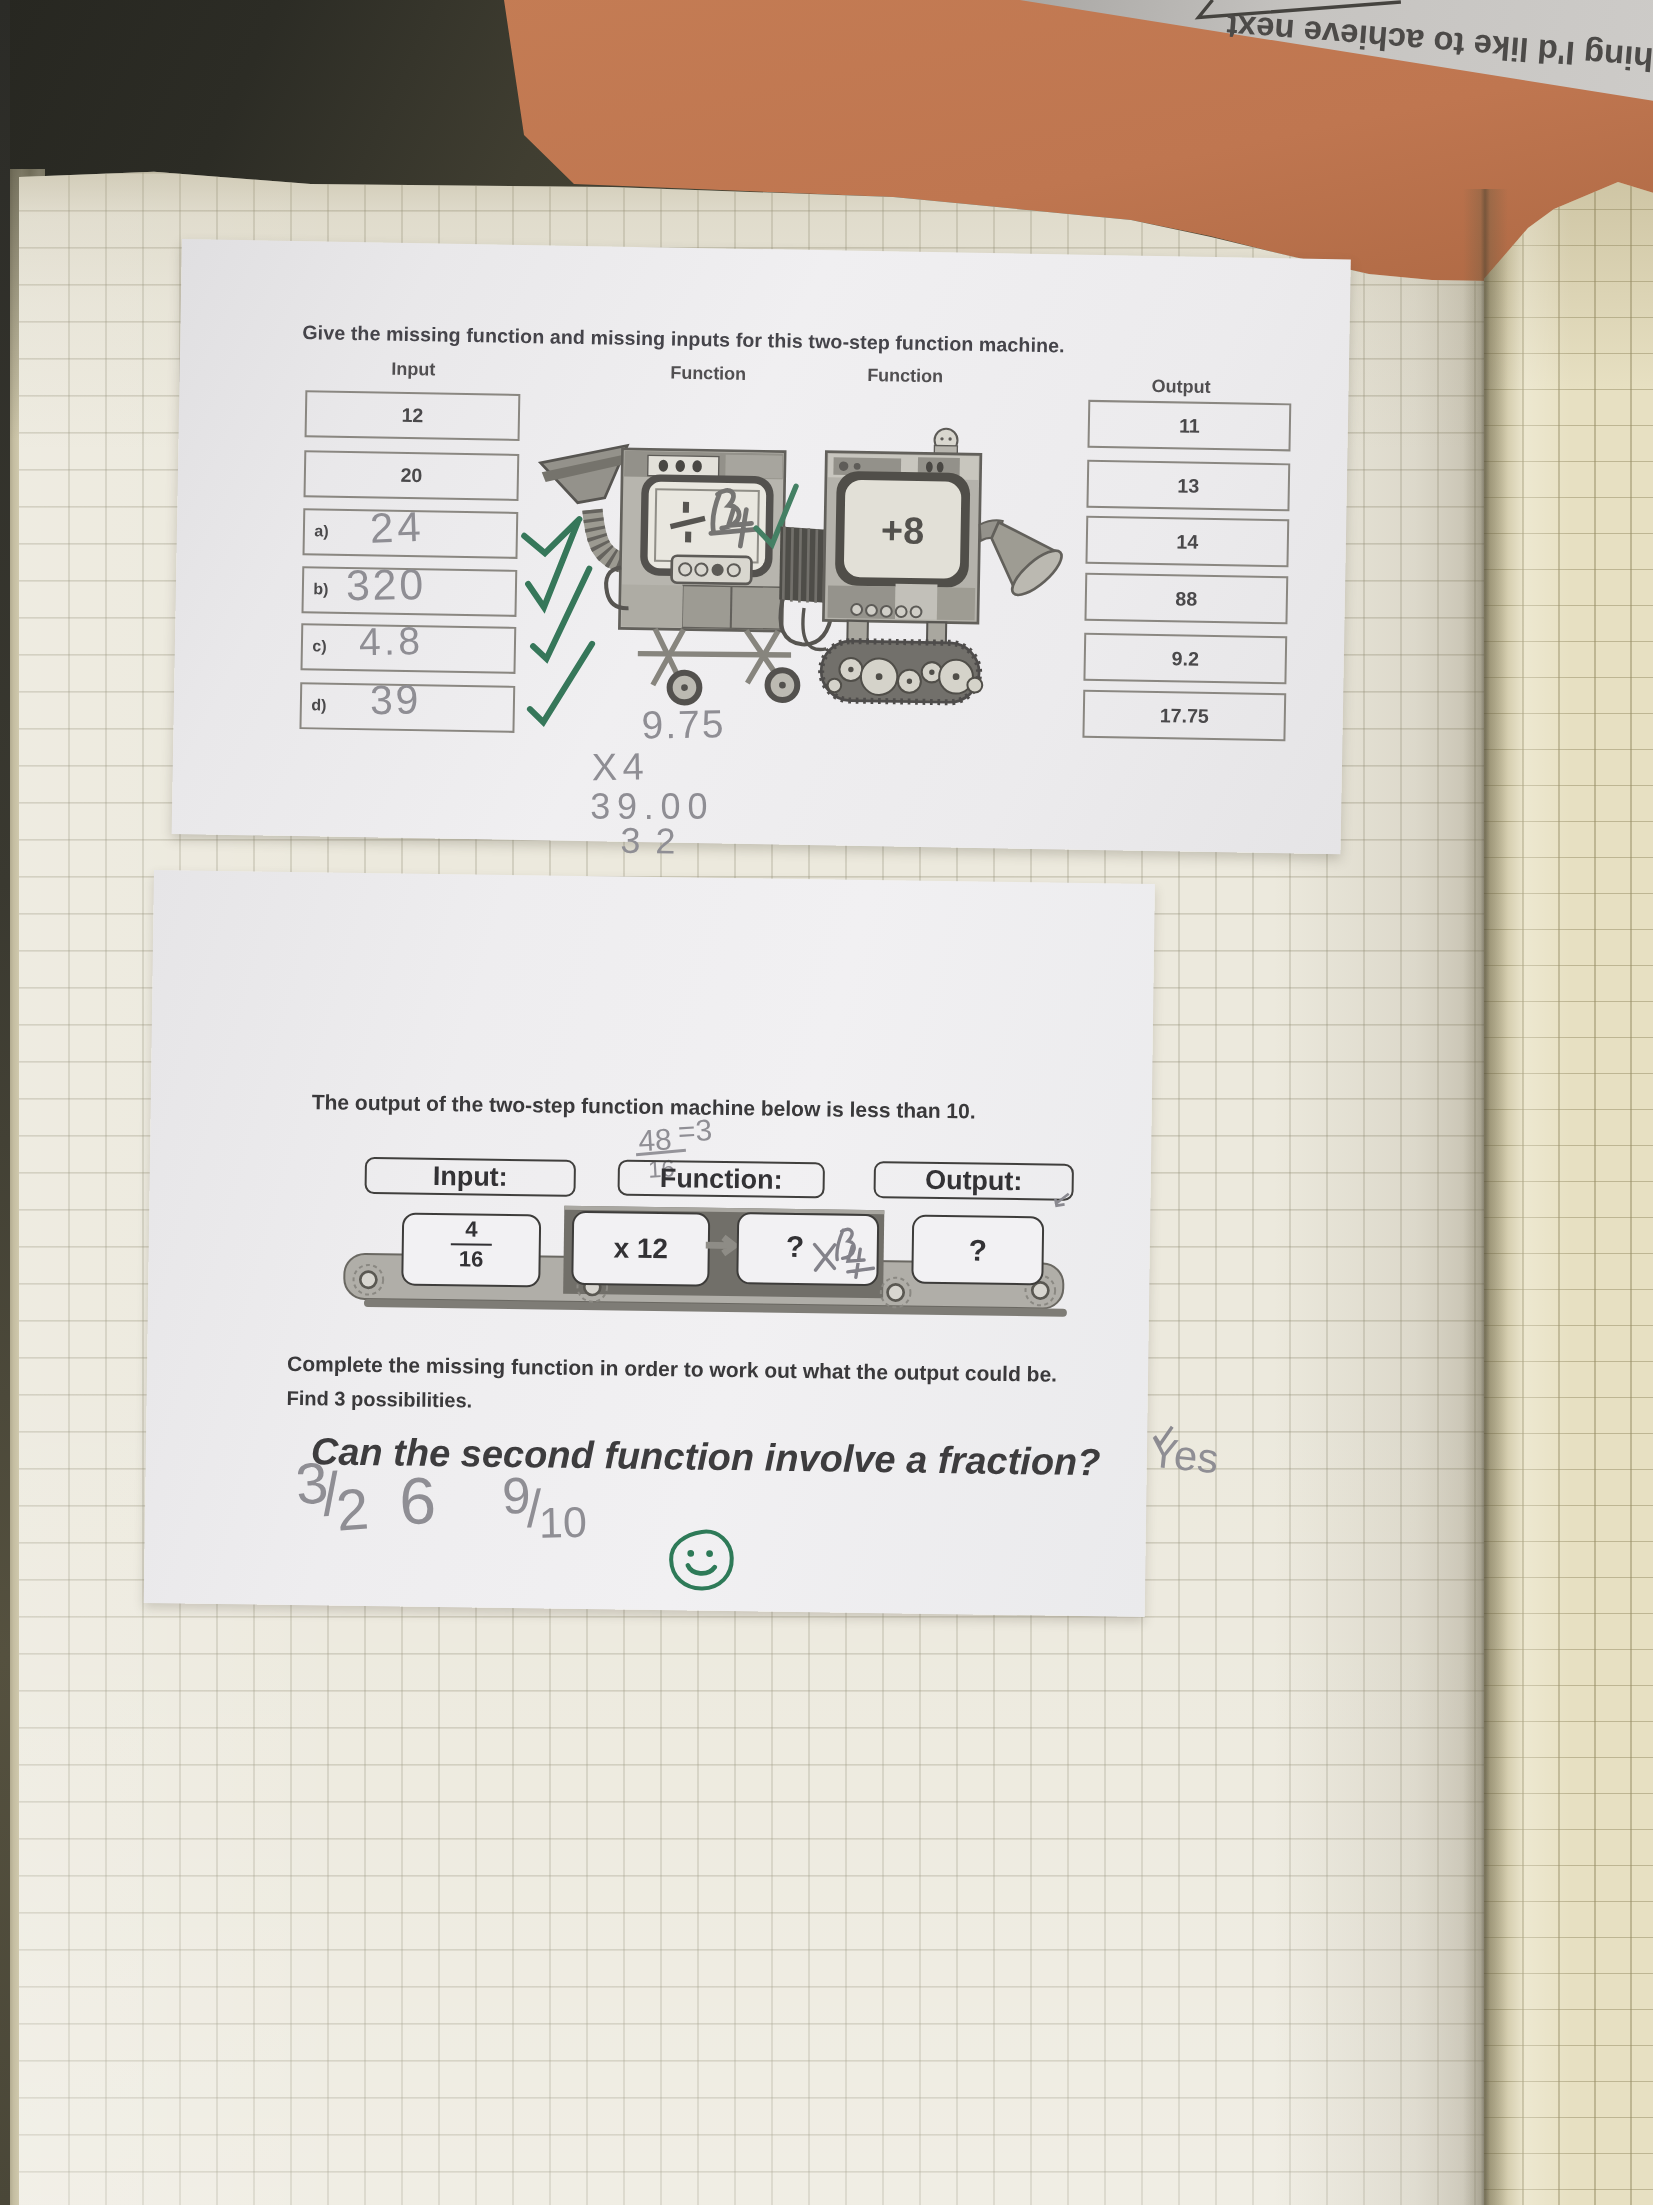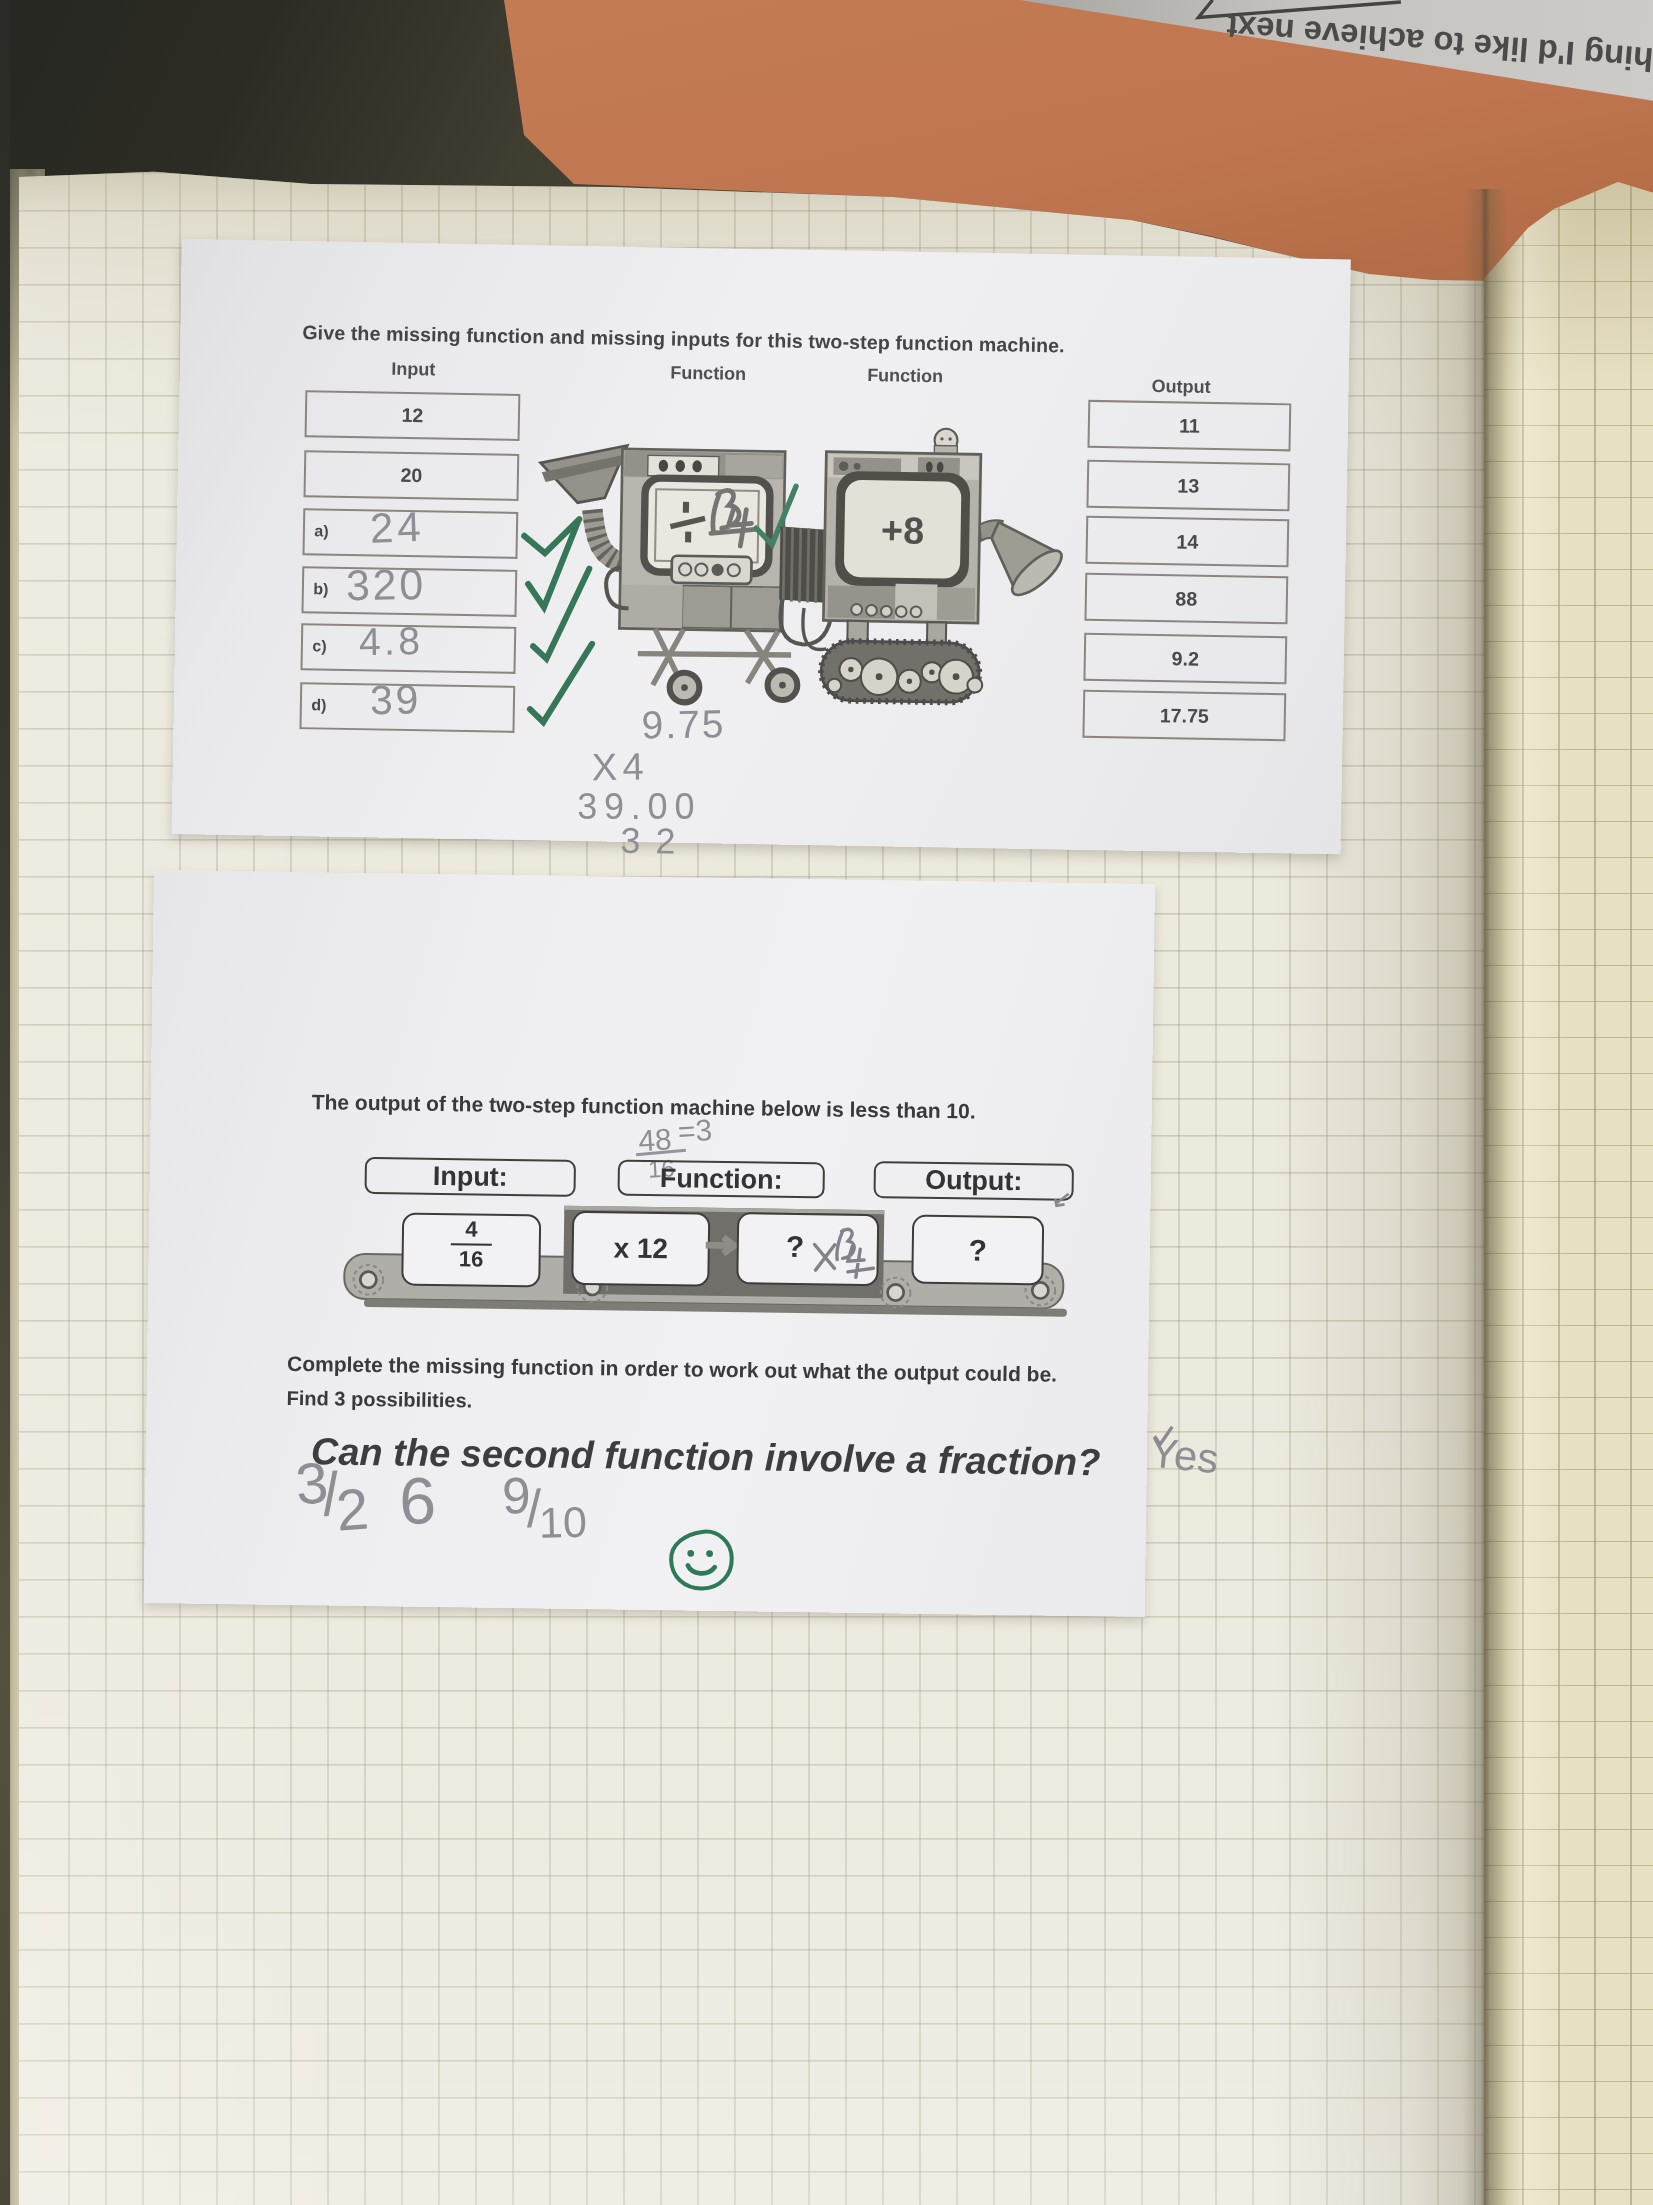--- a/index.html
+++ b/index.html
@@ -200,21 +200,21 @@
     <path d="M24,50 L55,75 L105,24" fill="none" stroke="#36775a" stroke-width="9" stroke-linecap="round"></path>
     <path d="M31,121 L55,155 L103,28" fill="none" stroke="#36775a" stroke-width="9" stroke-linecap="round"></path>
     <path d="M40,213 L60,231 L121,97" fill="none" stroke="#36775a" stroke-width="9" stroke-linecap="round"></path>
     <path d="M37,306 L57,325 L127,208" fill="none" stroke="#36775a" stroke-width="9" stroke-linecap="round"></path>
   </svg>
 
   <div class="abs hw" style="left:468px;top:455px;font-size:39px;transform:rotate(-2deg);letter-spacing:2px">9.75</div>
 
   <div class="abs hw" style="left:419px;top:499px;font-size:38px;transform:rotate(-2deg);letter-spacing:5.4px">X4</div>
 
-  <div class="abs hw" style="left:405px;top:539px;font-size:36px;transform:rotate(-1deg);letter-spacing:6.8px">39.00</div>
+  <div class="abs hw" style="left:418px;top:539px;font-size:36px;transform:rotate(-1deg);letter-spacing:6.8px">39.00</div>
 
   <div class="abs hw" style="left:449px;top:573px;font-size:36px;letter-spacing:15px">32</div>
 </div>
 
 <div class="abs" style="left:154px;top:870px;width:1001px;height:733px;transform:rotate(0.8deg);transform-origin:0 0;background:linear-gradient(105deg,#e6e5e7 0%,#eeedef 30%,#f1f0f2 60%,#eaeaec 100%);box-shadow:0 5.4px 10.8px rgba(80,75,60,0.22)">
 
   <div class="abs" style="left:161px;top:218px;width:811px;font-size:21px;font-weight:bold;color:#3a393b">The output of the two-step function machine below is less than 10.</div>
 
   <div class="abs hw" style="left:488px;top:245px;font-size:30px;transform:rotate(-4deg)"><span>48</span><span style="position:absolute;left:-2.7px;top:28px;width:50px;height:3.4px;background:#95949a;transform:rotate(-2deg)"></span><span style="position:absolute;left:8px;top:32px;font-size:24px">16</span><span style="position:relative;left:6.8px;top:-6.8px">=3</span></div>
 

